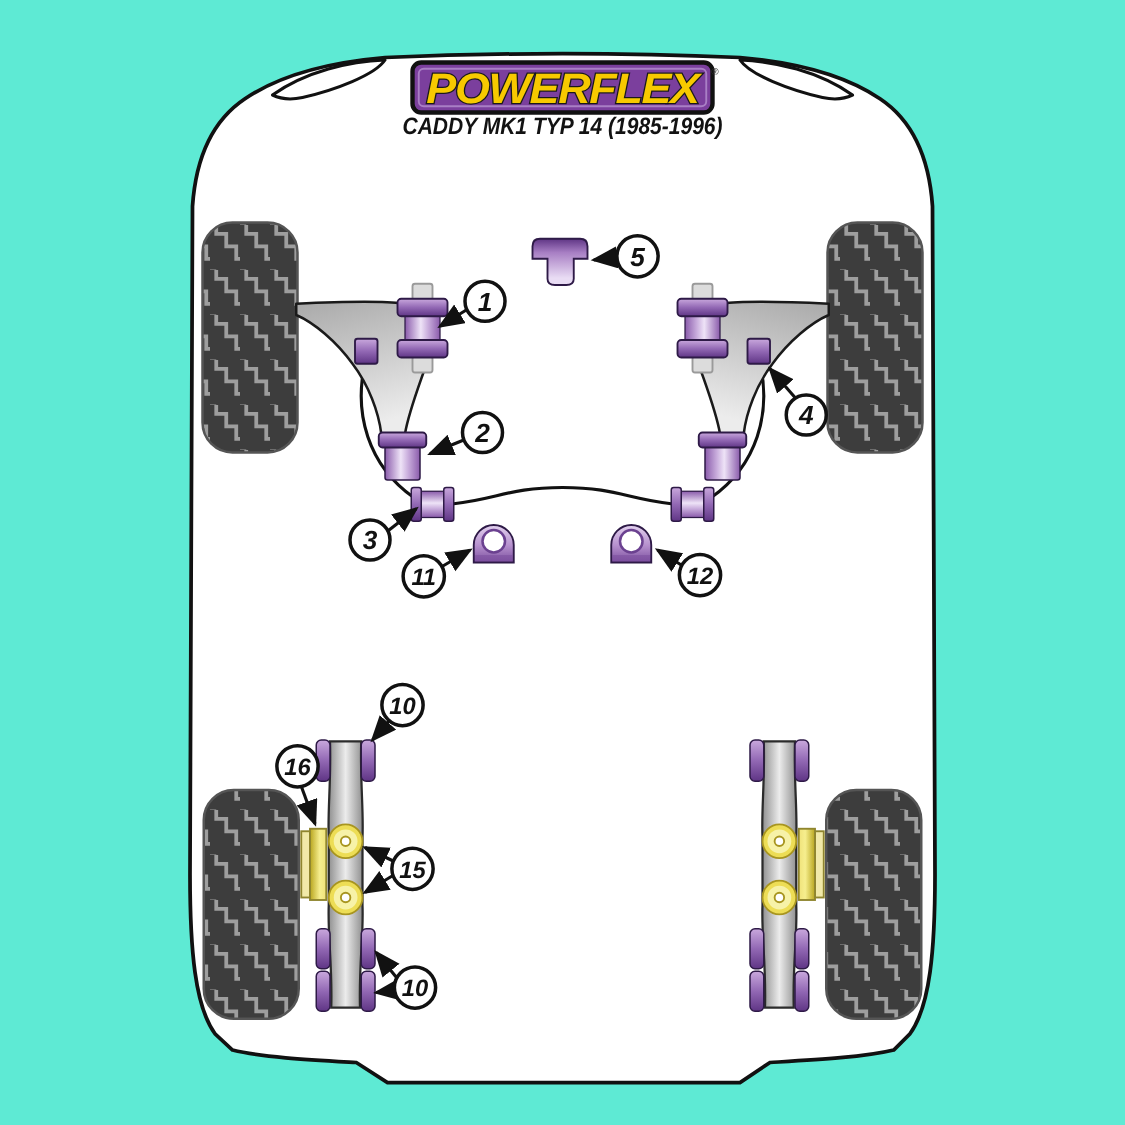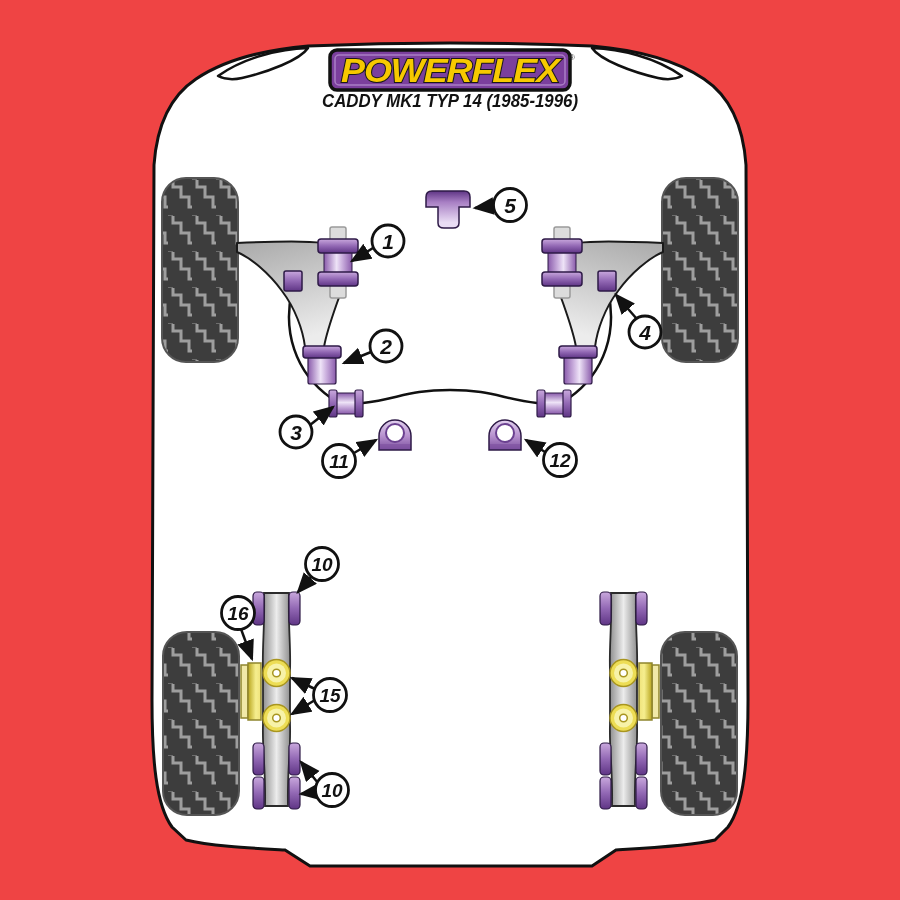--- a/index.html
+++ b/index.html
@@ -1,16 +1,16 @@
 <!DOCTYPE html>
 <html><head>
 <meta charset="utf-8">
 <style>
   html,body{margin:0;padding:0;background:#fff;}
-  .stage{width:900px;height:900px;position:relative;background:#ef4444;overflow:hidden;
+  .stage{width:900px;height:900px;position:relative;background:#5eead4;overflow:hidden;
          font-family:"Liberation Sans",sans-serif;}
   svg{display:block;}
   .callout-num{font-family:"Liberation Sans",sans-serif;font-weight:bold;font-style:italic;
                fill:#111;}
   .brand-text{font-family:"Liberation Sans",sans-serif;font-weight:bold;font-style:italic;
               paint-order:stroke;stroke:#1a1a1a;stroke-width:2px;letter-spacing:-1px;}
   .model-text{font-family:"Liberation Sans",sans-serif;font-weight:bold;font-style:italic;
               fill:#121212;}
 </style>
 </head>

